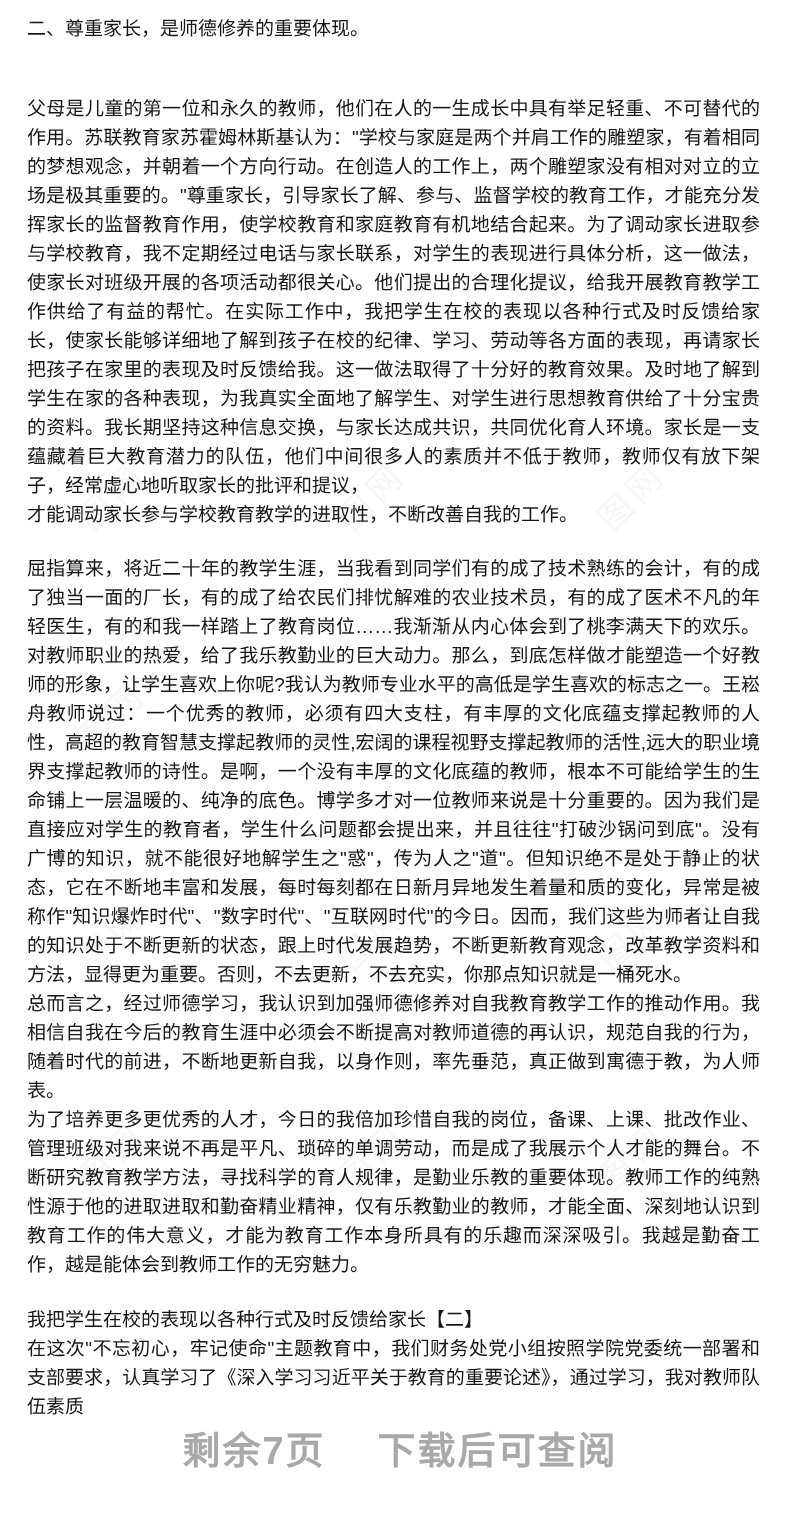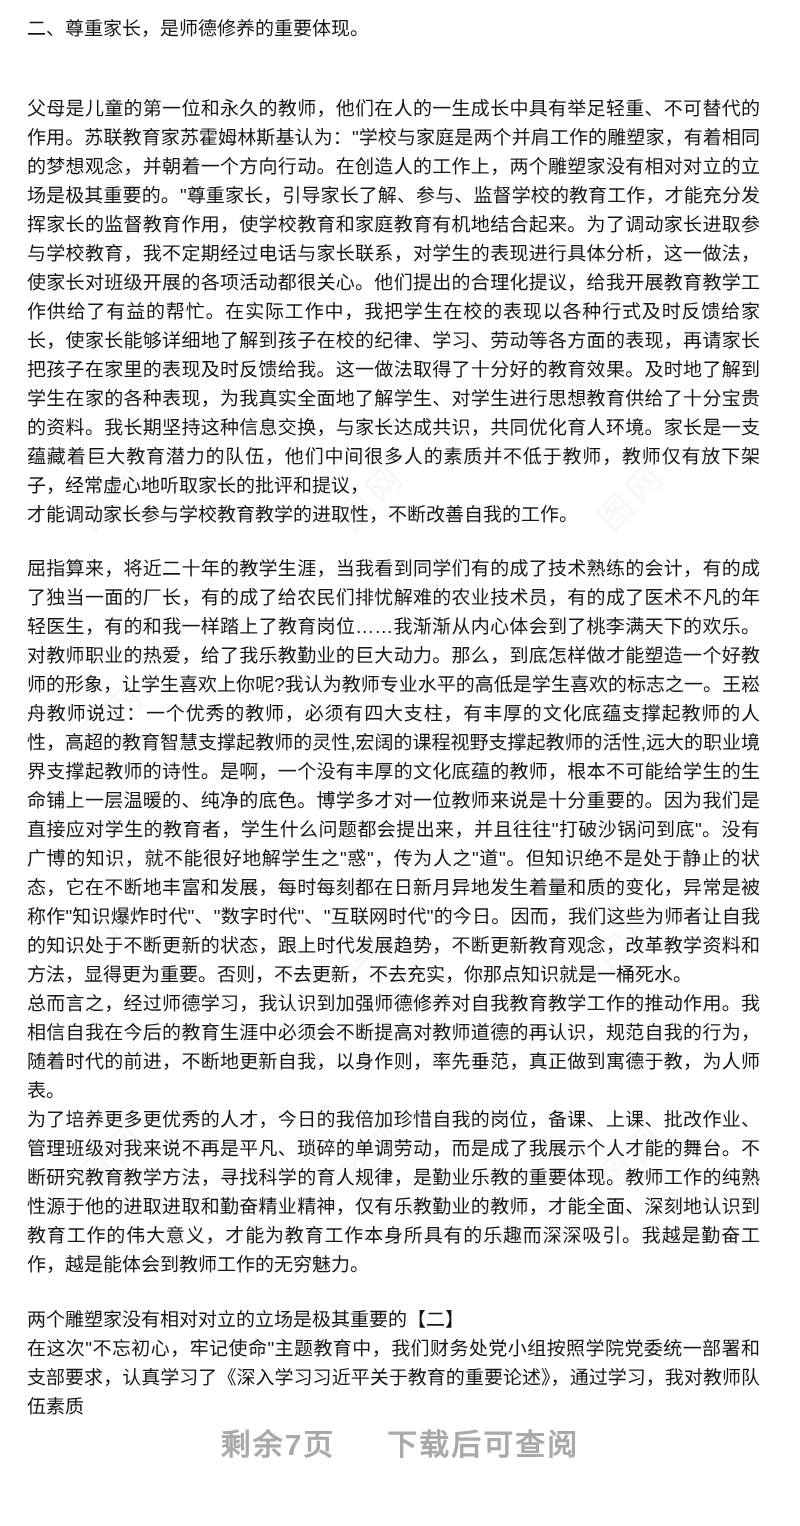--- a/index.html
+++ b/index.html
@@ -43,21 +43,21 @@
     color: rgba(125, 125, 125, 0.07);
     white-space: nowrap;
   }
   .footer {
     position: absolute;
     left: 0;
     top: 1420px;
     width: 800px;
     text-align: center;
     font-weight: bold;
-    font-size: 30px;
+    font-size: 38px;
     letter-spacing: 2px;
     z-index: 3;
   }
   .footer .hint-gap { margin-left: 52px; }
 </style>
 </head>
 <body>
 
 <div class="watermark-layer" id="watermark-layer">
     <span style="left: 70px; top: 470px;">图网</span>
@@ -74,19 +74,19 @@
     <span style="left: 590px; top: 1130px;">图网</span>
   </div>
 
 <div class="page">
   <p class="h1">二、尊重家长，是师德修养的重要体现。</p>
   <p class="para para-a">父母是儿童的第一位和永久的教师，他们在人的一生成长中具有举足轻重、不可替代的作用。苏联教育家苏霍姆林斯基认为："学校与家庭是两个并肩工作的雕塑家，有着相同的梦想观念，并朝着一个方向行动。在创造人的工作上，两个雕塑家没有相对对立的立场是极其重要的。"尊重家长，引导家长了解、参与、监督学校的教育工作，才能充分发挥家长的监督教育作用，使学校教育和家庭教育有机地结合起来。为了调动家长进取参与学校教育，我不定期经过电话与家长联系，对学生的表现进行具体分析，这一做法，使家长对班级开展的各项活动都很关心。他们提出的合理化提议，给我开展教育教学工作供给了有益的帮忙。在实际工作中，我把学生在校的表现以各种行式及时反馈给家长，使家长能够详细地了解到孩子在校的纪律、学习、劳动等各方面的表现，再请家长把孩子在家里的表现及时反馈给我。这一做法取得了十分好的教育效果。及时地了解到学生在家的各种表现，为我真实全面地了解学生、对学生进行思想教育供给了十分宝贵的资料。我长期坚持这种信息交换，与家长达成共识，共同优化育人环境。家长是一支蕴藏着巨大教育潜力的队伍，他们中间很多人的素质并不低于教师，教师仅有放下架子，经常虚心地听取家长的批评和提议，
 才能调动家长参与学校教育教学的进取性，不断改善自我的工作。</p>
   <p class="para">屈指算来，将近二十年的教学生涯，当我看到同学们有的成了技术熟练的会计，有的成了独当一面的厂长，有的成了给农民们排忧解难的农业技术员，有的成了医术不凡的年轻医生，有的和我一样踏上了教育岗位……我渐渐从内心体会到了桃李满天下的欢乐。对教师职业的热爱，给了我乐教勤业的巨大动力。那么，到底怎样做才能塑造一个好教师的形象，让学生喜欢上你呢?我认为教师专业水平的高低是学生喜欢的标志之一。王崧舟教师说过：一个优秀的教师，必须有四大支柱，有丰厚的文化底蕴支撑起教师的人性，高超的教育智慧支撑起教师的灵性,宏阔的课程视野支撑起教师的活性,远大的职业境界支撑起教师的诗性。是啊，一个没有丰厚的文化底蕴的教师，根本不可能给学生的生命铺上一层温暖的、纯净的底色。博学多才对一位教师来说是十分重要的。因为我们是直接应对学生的教育者，学生什么问题都会提出来，并且往往"打破沙锅问到底"。没有广博的知识，就不能很好地解学生之"惑"，传为人之"道"。但知识绝不是处于静止的状态，它在不断地丰富和发展，每时每刻都在日新月异地发生着量和质的变化，异常是被称作"知识爆炸时代"、"数字时代"、"互联网时代"的今日。因而，我们这些为师者让自我的知识处于不断更新的状态，跟上时代发展趋势，不断更新教育观念，改革教学资料和方法，显得更为重要。否则，不去更新，不去充实，你那点知识就是一桶死水。</p>
   <p class="para">总而言之，经过师德学习，我认识到加强师德修养对自我教育教学工作的推动作用。我相信自我在今后的教育生涯中必须会不断提高对教师道德的再认识，规范自我的行为，随着时代的前进，不断地更新自我，以身作则，率先垂范，真正做到寓德于教，为人师表。</p>
   <p class="para">为了培养更多更优秀的人才，今日的我倍加珍惜自我的岗位，备课、上课、批改作业、管理班级对我来说不再是平凡、琐碎的单调劳动，而是成了我展示个人才能的舞台。不断研究教育教学方法，寻找科学的育人规律，是勤业乐教的重要体现。教师工作的纯熟性源于他的进取进取和勤奋精业精神，仅有乐教勤业的教师，才能全面、深刻地认识到教育工作的伟大意义，才能为教育工作本身所具有的乐趣而深深吸引。我越是勤奋工作，越是能体会到教师工作的无穷魅力。</p>
-  <p class="h3">两个雕塑家没有相对对立的立场是极其重要的【二】</p>
+  <p class="h3">我把学生在校的表现以各种行式及时反馈给家长【二】</p>
   <p class="para">在这次"不忘初心，牢记使命"主题教育中，我们财务处党小组按照学院党委统一部署和支部要求，认真学习了《深入学习习近平关于教育的重要论述》，通过学习，我对教师队伍素质</p>
 </div>
 
 <div class="footer" style="color: rgb(169, 169, 169);">
   <span>剩余7页</span><span class="hint-gap">下载后可查阅</span>
 </div>
 
 </body></html>

